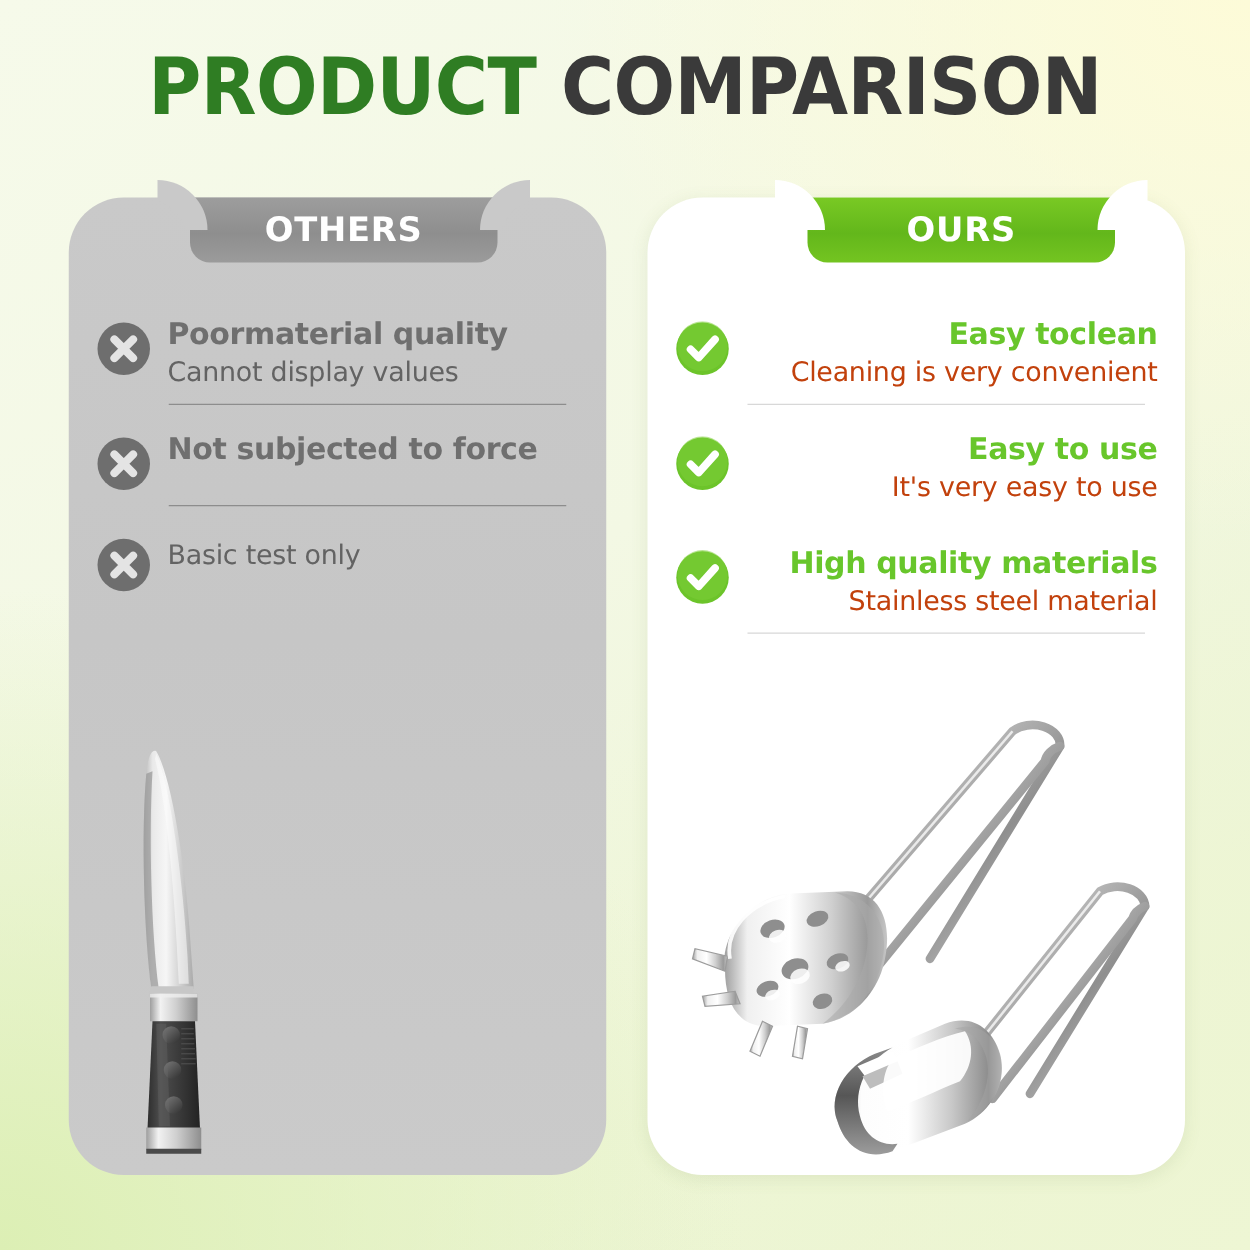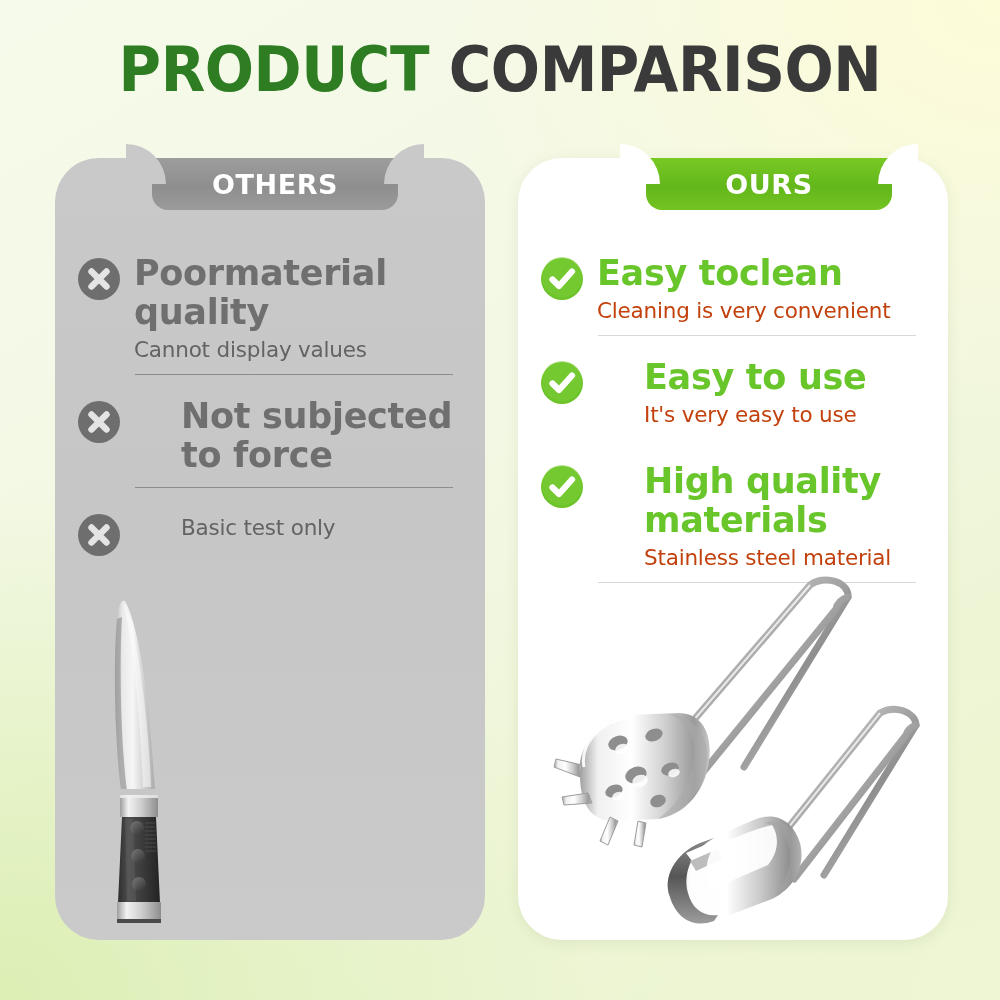--- a/index.html
+++ b/index.html
@@ -104,43 +104,43 @@
   .tab-ours  .notch-r { right: -40px; border-top-left-radius: 40px;  box-shadow: -14px -14px 0 0 #ffffff; }
 
   
   .features {
     position: absolute;
     left: 0;
     width: 100%;
     box-sizing: border-box;
   }
   .features-others { top: 96px; padding: 0 22px 0 22px; }
-  .features-ours   { top: 96px; padding: 0 22px 0 22px; }
+  .features-ours   { top: 96px; padding: 0 22px 0 22px; text-align: right; }
 
   .feature {
     position: relative;
     display: flex;
     align-items: flex-start;
     padding-bottom: 12px;
   }
-  .feature + .feature { margin-top: 22px; gap: 47px; }
+  .feature + .feature { margin-top: 22px; }
 
   .icon-wrap {
     flex: 0 0 auto;
     width: 44px;
     height: 44px;
     margin-right: 13px;
     margin-top: 3px;
   }
   .icon-wrap svg { display: block; width: 44px; height: 44px; }
 
   .ftext { flex: 1 1 auto; min-width: 0; }
 
   .fhead {
-    font-size: 35px;
+    font-size: 24px;
     font-weight: 700;
     line-height: 1.12;
     font-family: "DejaVu Sans", sans-serif;
     letter-spacing: -0.3px;
   }
   .others .fhead { color: #6f6f6f; }
   .ours  .fhead  { color: #68c62b; }
 
   .fsub {
     margin-top: 5px;

